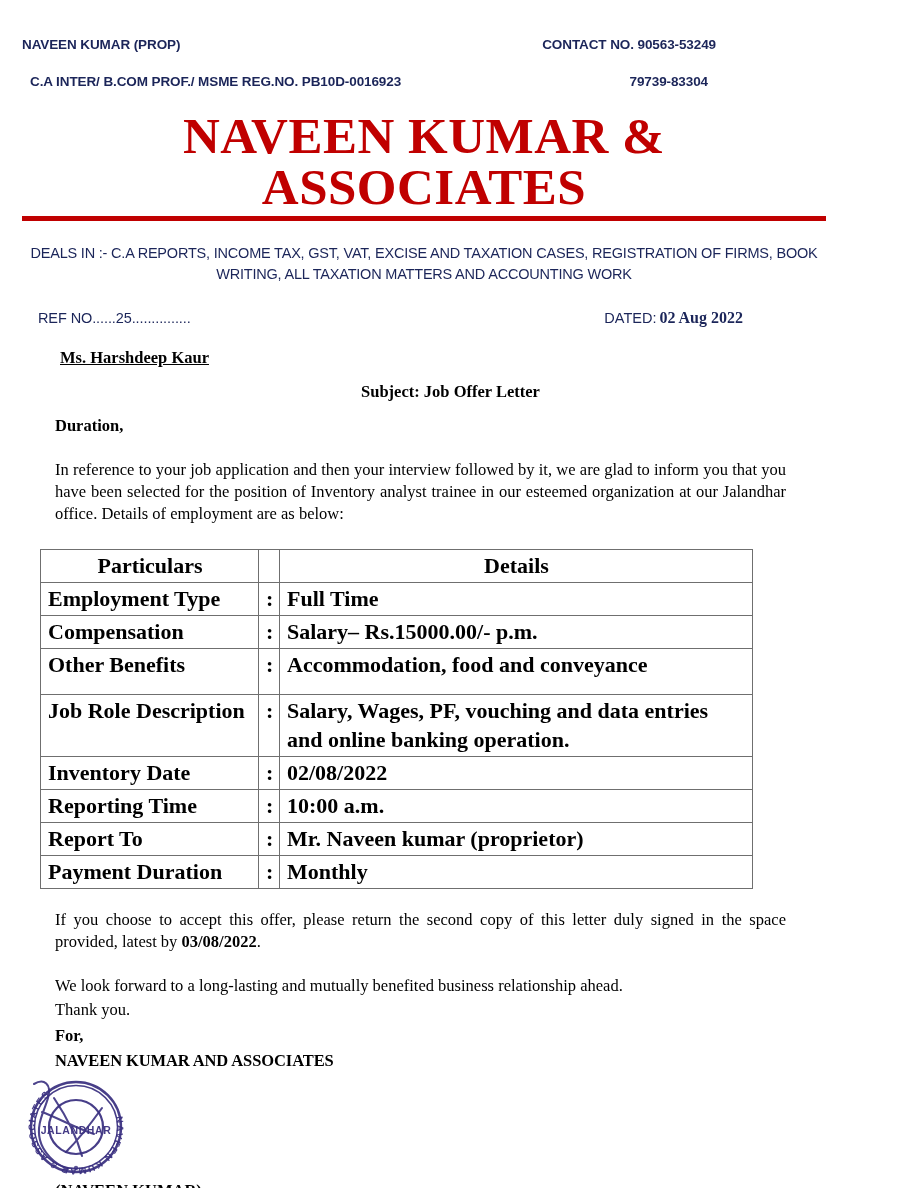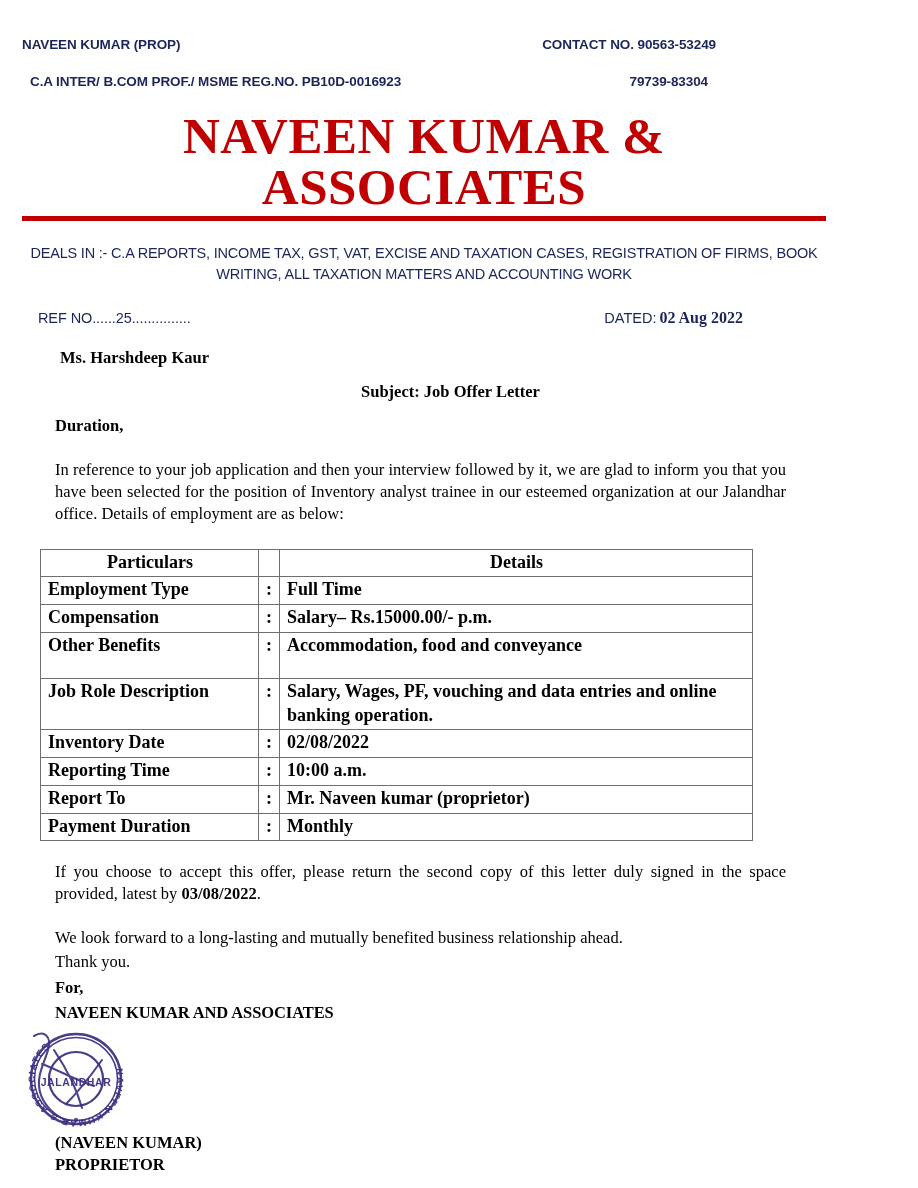--- a/index.html
+++ b/index.html
@@ -108,20 +108,21 @@
   
   .body-area {
     padding: 0 62px 0 55px;
     font-size: 16.5px;
     line-height: 1.33;
   }
   .addressee {
     font-weight: bold;
     margin-top: 20px;
     padding-left: 5px;
+    text-decoration: underline;
   }
   .subject-line {
     font-weight: bold;
     text-align: center;
     margin-top: 12px;
     padding-left: 60px;
   }
   .salutation {
     font-weight: bold;
     margin-top: 12px;
@@ -135,21 +136,21 @@
   
   .table-wrap {
     margin: 24px 0 0 0;
     padding-left: 40px;
     padding-right: 95px;
   }
   table.details {
     border-collapse: collapse;
     width: 100%;
     table-layout: fixed;
-    font-size: 18px;
+    font-size: 22px;
   }
   table.details td, table.details th {
     border: 1px solid #6f6f6f;
     vertical-align: top;
     padding: 1px 6px 2px 7px;
     line-height: 1.32;
     font-weight: bold;
     text-align: left;
   }
   table.details th.hdr {

